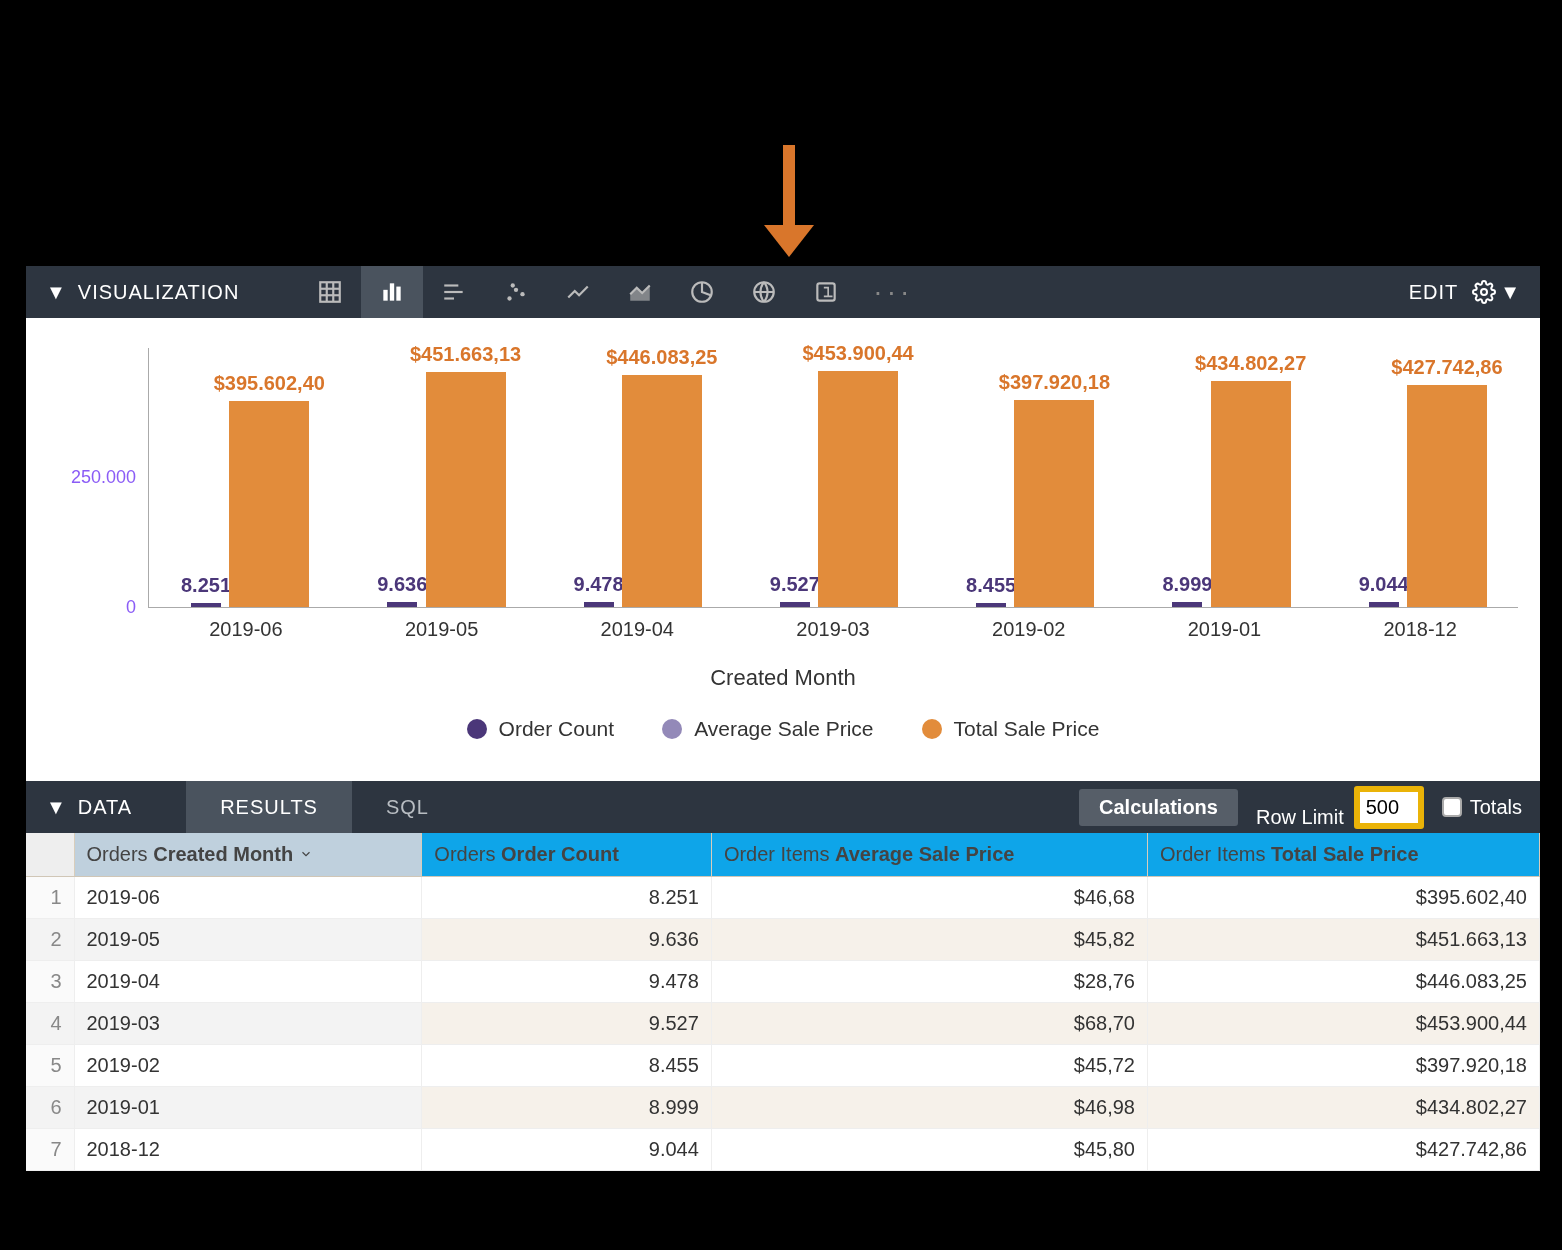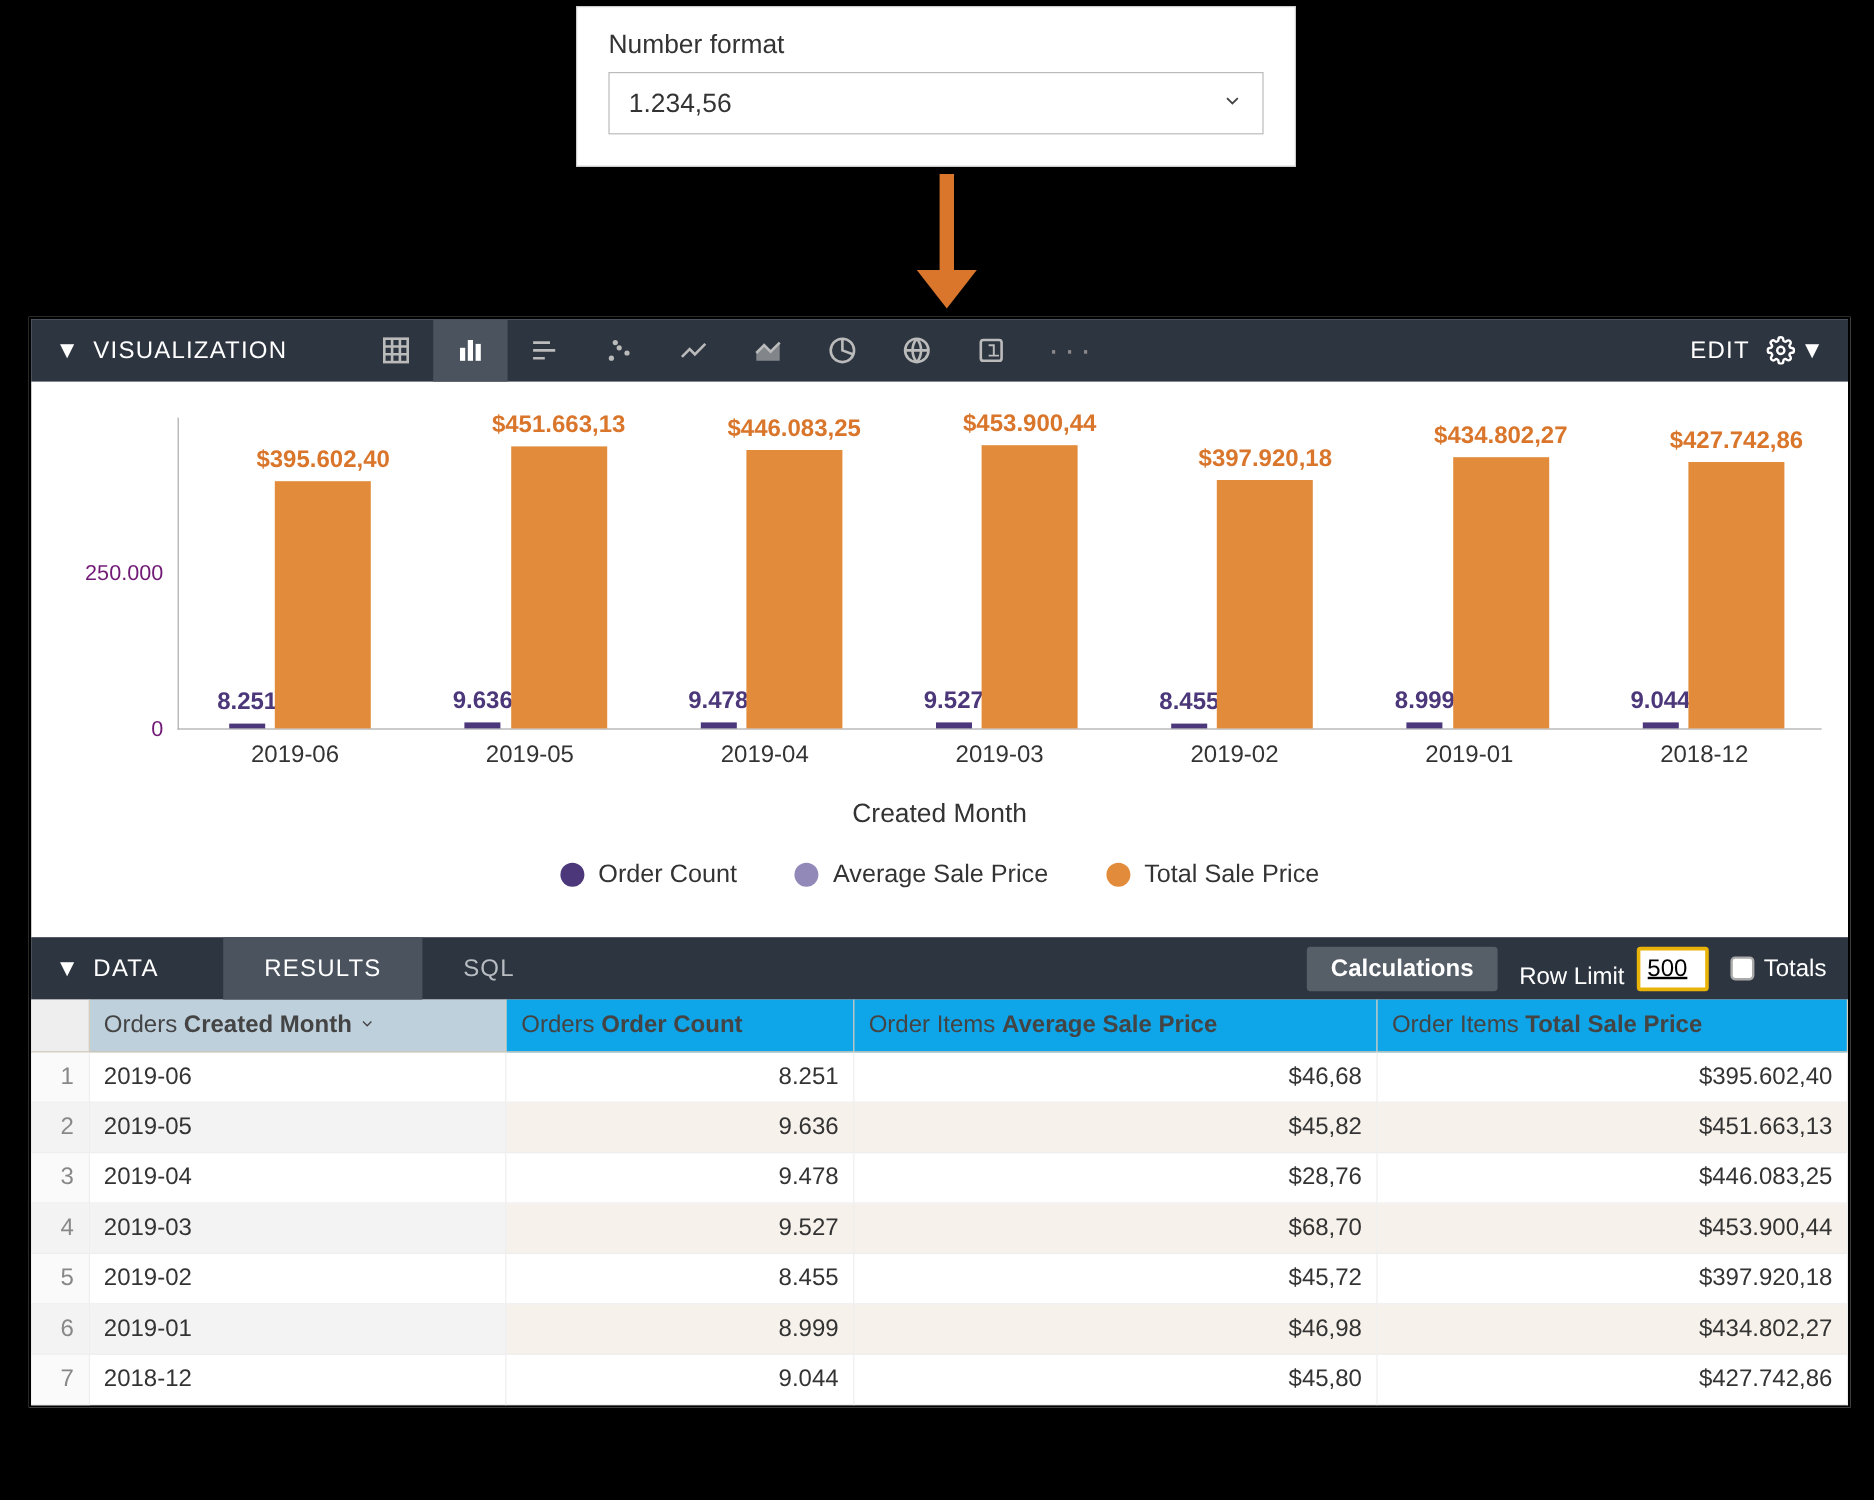--- a/index.html
+++ b/index.html
@@ -31,21 +31,21 @@
 .viz-more { font-size:28px; color:#888; letter-spacing:4px; padding:0 16px; cursor:pointer; }
 .viz-right { margin-left:auto; display:flex; align-items:center; padding-right:20px; }
 .viz-edit { font-size:20px; letter-spacing:1px; margin-right:14px; cursor:pointer; }
 .viz-gear { display:flex; align-items:center; cursor:pointer; }
 .viz-gear svg { width:24px; height:24px; }
 
 
 .chart { padding:30px 22px 22px; }
 .chart-body { display:flex; }
 .yaxis { width:100px; height:260px; position:relative; }
-.ytick { position:absolute; right:12px; font-size:18px; color:#701a75; }
+.ytick { position:absolute; right:12px; font-size:18px; color:#8b5cf6; }
 .plot { position:relative; flex:1; height:260px; border-left:1px solid #aaa; border-bottom:1px solid #aaa; }
 .group { position:absolute; bottom:0; width:14.28%; height:100%; }
 .bar { position:absolute; bottom:0; height:100%; }
 .purp { background:#4b3779; width:30px; left:42px; }
 .orng { background:#e28c3b; width:80px; right:36px; }
 .blbl { position:absolute; width:160px; text-align:center; font-size:20px; font-weight:700; }
 .blbl.p { color:#4b3779; }
 .blbl.o { color:#d9762b; }
 .xlabels { display:flex; margin-left:100px; }
 .xcat { flex:1; text-align:center; font-size:20px; color:#333; padding-top:10px; }
@@ -56,21 +56,21 @@
 
 
 .data-hdr { background:#2d3540; height:52px; display:flex; align-items:center; color:#fff; font-size:20px; }
 .data-caret { padding:0 12px 0 20px; cursor:pointer; }
 .data-title { letter-spacing:1px; font-weight:500; padding-right:54px; }
 .tab { height:100%; padding:0 34px; display:flex; align-items:center; color:#b8bdc2; cursor:pointer; letter-spacing:1px; }
 .tab.active { background:#4a535e; color:#fff; }
 .data-right { margin-left:auto; display:flex; align-items:center; padding-right:18px; gap:18px; }
 .calc-btn { background:#565e68; padding:7px 20px; border-radius:3px; font-weight:700; cursor:pointer; }
 .rowlimit { display:flex; align-items:flex-end; gap:10px; }
-.rowlimit input { width:60px; font-size:20px; padding:4px 6px; border:3px solid #eab308; border-radius:3px;text-decoration:underline; }
+.rowlimit input { width:70px; font-size:20px; padding:4px 6px; border:6px solid #eab308; border-radius:3px; }
 .totals { display:flex; align-items:center; gap:8px; }
 .totals-box { width:20px; height:20px; border:2px solid #aaa; border-radius:4px; background:#fff; cursor:pointer; }
 
 
 .tbl { width:100%; border-collapse:collapse; font-size:20px; }
 .tbl th { text-align:left; font-weight:400; padding:10px 12px; background:#0ea5e9; border-right:1px solid #d8cdbb; border-bottom:1px solid #d0c6b6; color:#444; }
 .tbl th.dim { background:#bfd0dd;margin-top:45px; }
 .tbl th strong { font-weight:700; }
 .tbl td { padding:9px 12px; border-right:1px solid #eee; border-bottom:1px solid #eee; }
 .tbl td.num { text-align:right; }
@@ -78,31 +78,20 @@
 .tbl th.rownum-h { background:#eee; width:48px; }
 .tbl tr.alt td.meas { background:#f6f1ea; }
 .tbl tr.alt td.dim, .tbl tr.alt td.rownum { background:#f3f3f3; }
 .sort-arrow { display:inline-block; margin-left:6px; }
 </style>
 </head>
 <body>
 
 <div class="frame">
 
-  <div class="nf-card">
-    <div class="nf-label">Number format</div>
-    <div class="nf-select">
-      <span>1.234,56</span>
-      <span class="chev">
-        <svg viewBox="0 0 24 24" fill="none" stroke="#444" stroke-width="2">
-            <polyline points="6 9 12 15 18 9"></polyline>
-          </svg>
-      </span>
-    </div>
-  </div>
 
   <div class="arrow">
     <div class="arrow-stem"></div>
       <div class="arrow-head"></div>
   </div>
 
   <div class="panel">
 
     <div class="viz-hdr">
       <span class="viz-caret">▼</span>

